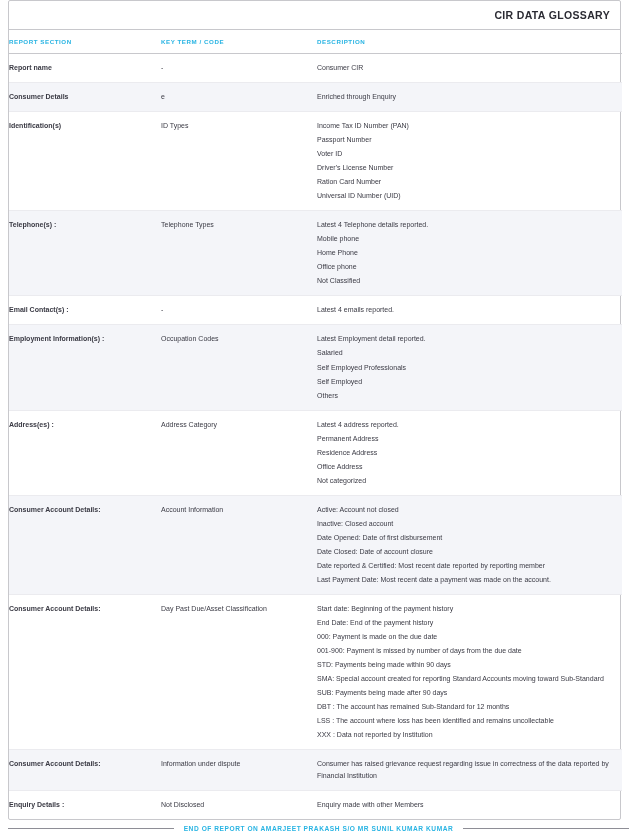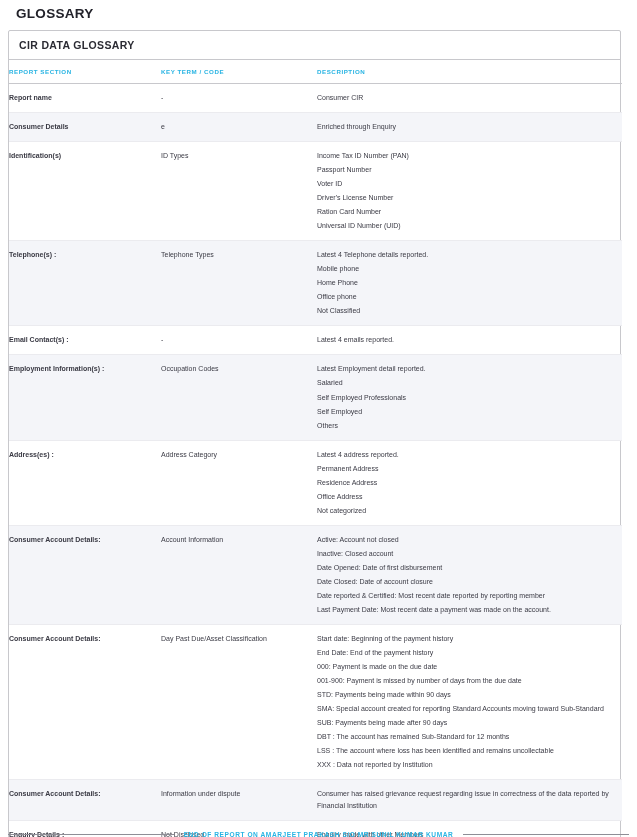--- a/index.html
+++ b/index.html
@@ -41,20 +41,21 @@
     box-sizing: border-box;
     width: 613px;
   }
   .card-title {
     font-size: 10.5px;
     font-weight: bold;
     letter-spacing: 0.35px;
     color: #2b2b33;
     padding: 8px 10px 8px 10px;
     border-bottom: 1px solid #c8c8cc;
+    text-align: right;
   }
 
   
   table.glossary {
     width: 100%;
     border-collapse: collapse;
     table-layout: fixed;
   }
   table.glossary th {
     font-size: 6.2px;
@@ -120,21 +121,20 @@
     padding: 0 10px;
     white-space: nowrap;
     text-transform: uppercase;
   }
 </style>
 </head>
 <body>
 
 <div class="page">
 
-  <div class="page-title">GLOSSARY</div>
 
   <div class="card">
 
     <div class="card-title">CIR DATA GLOSSARY</div>
 
     <table class="glossary">
       <colgroup>
         <col class="c-section">
         <col class="c-term">
         <col class="c-desc">

